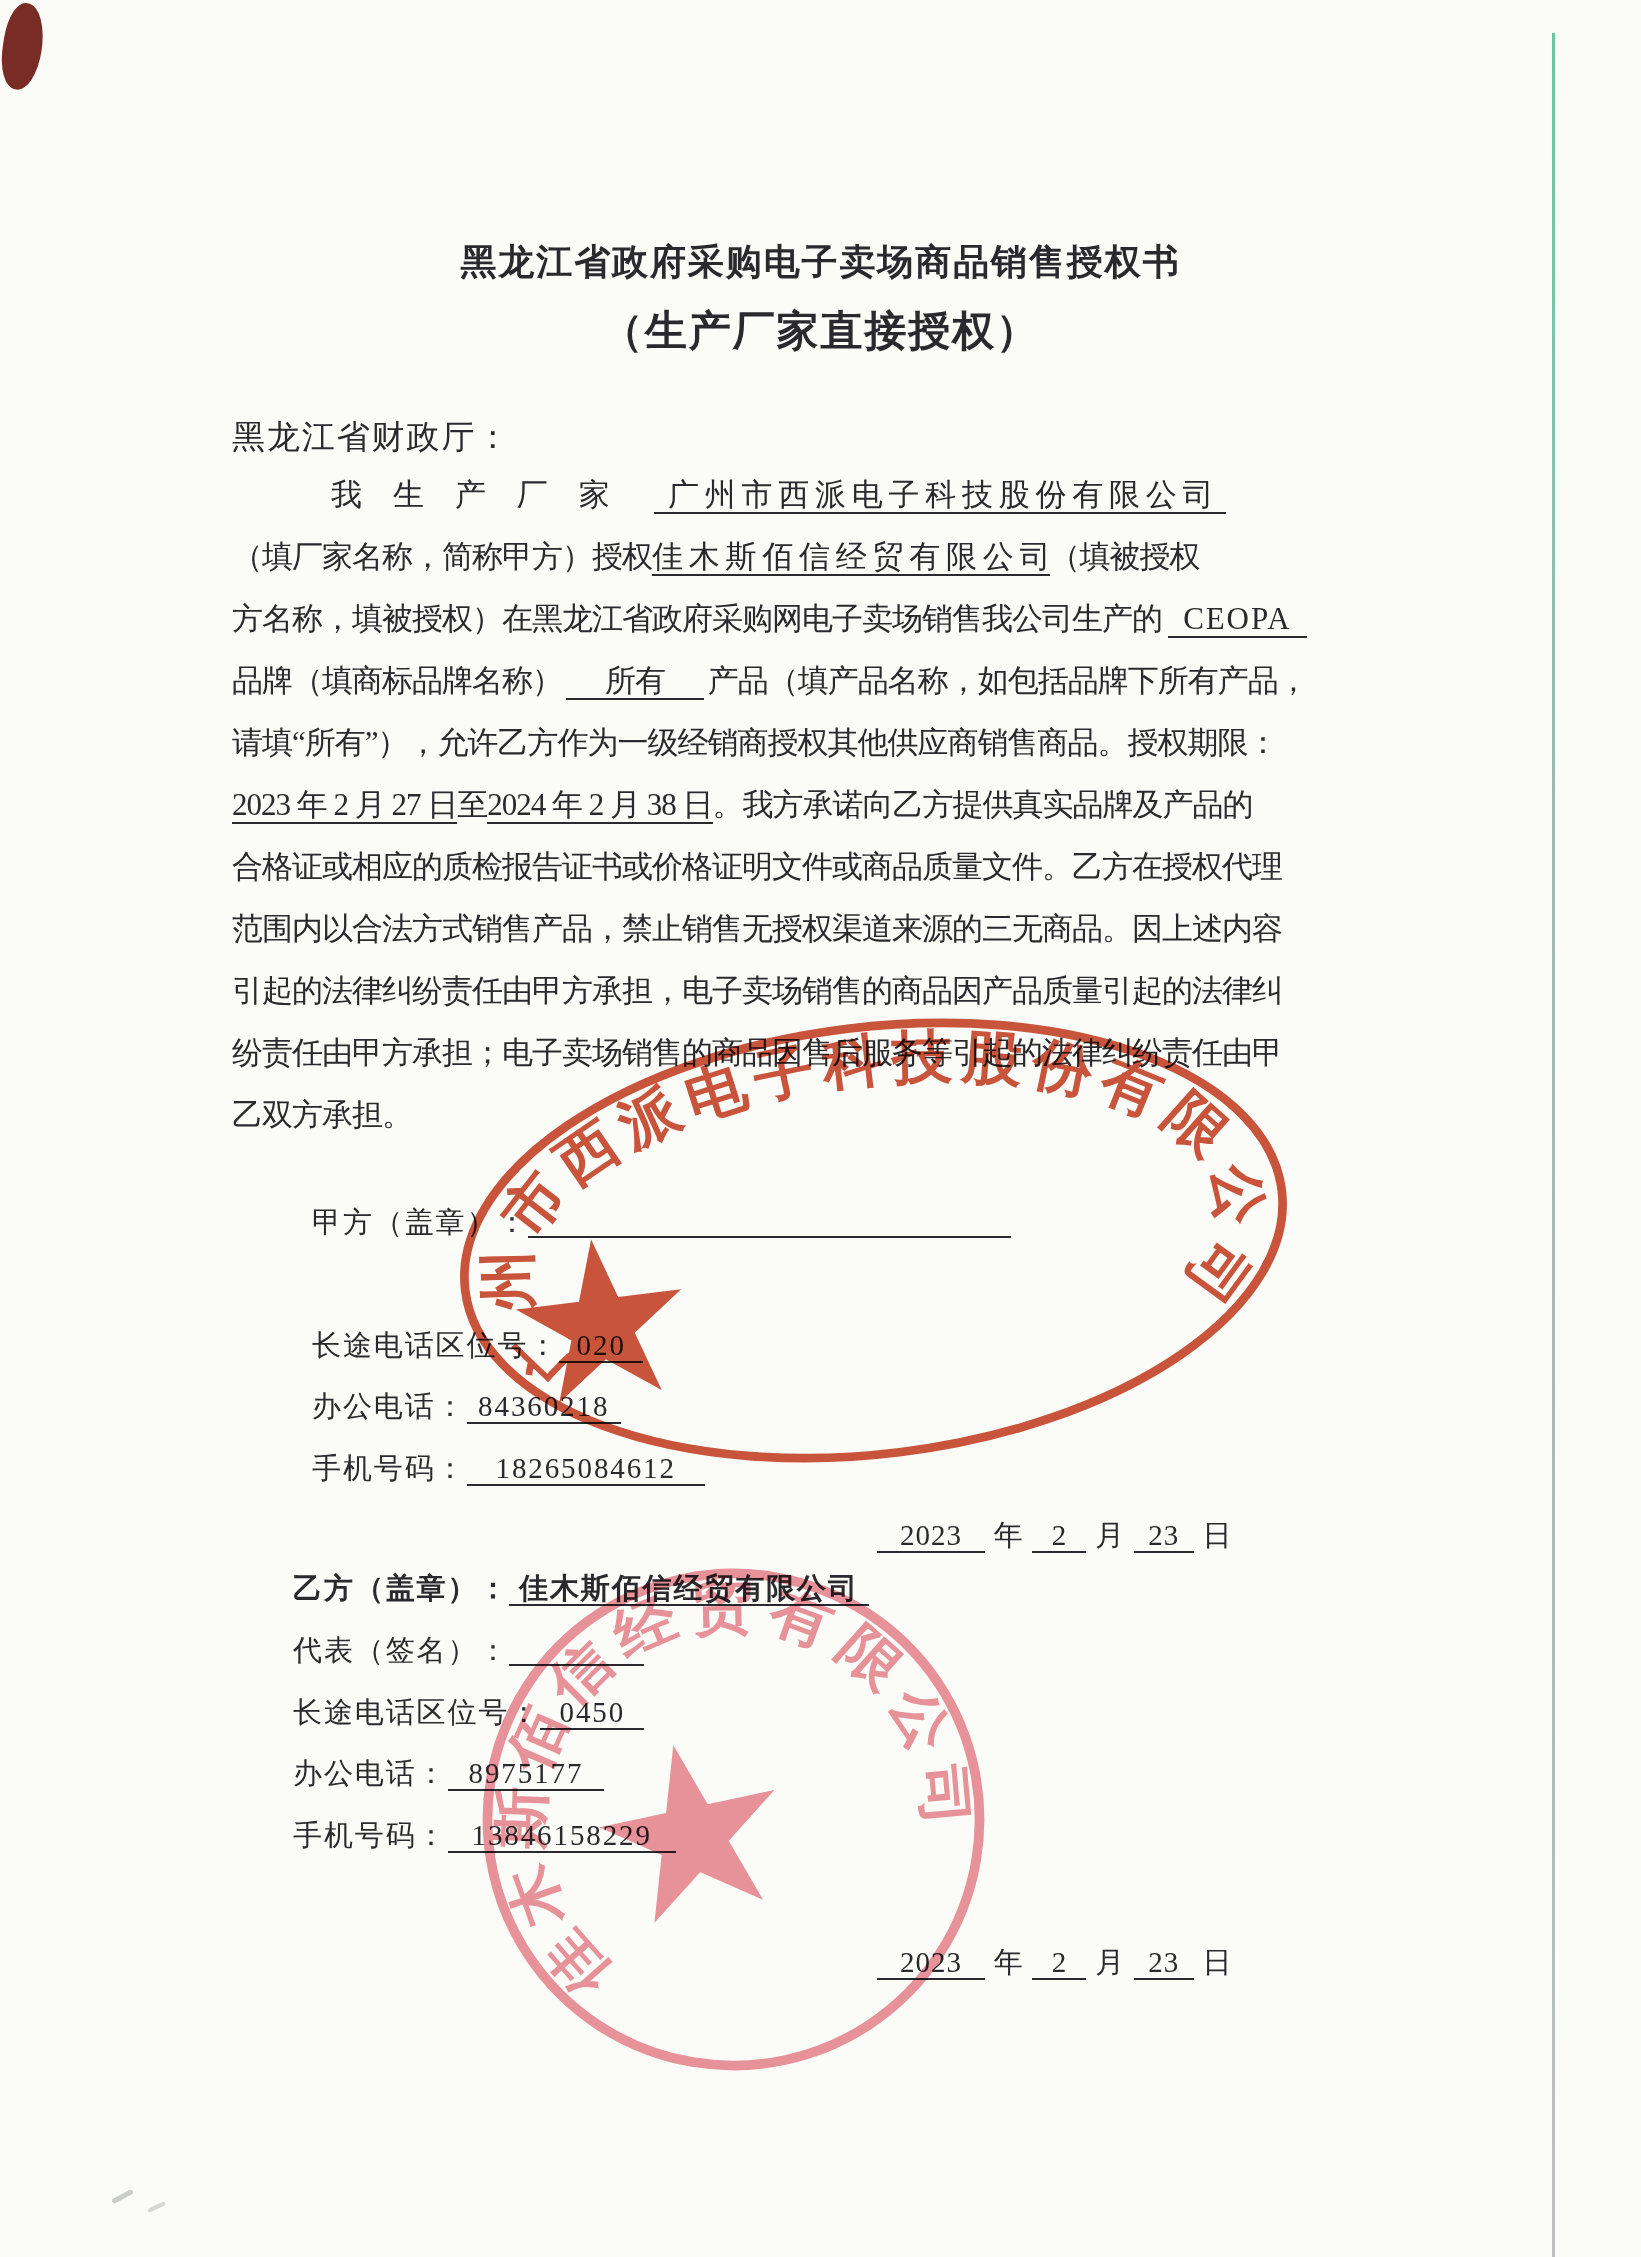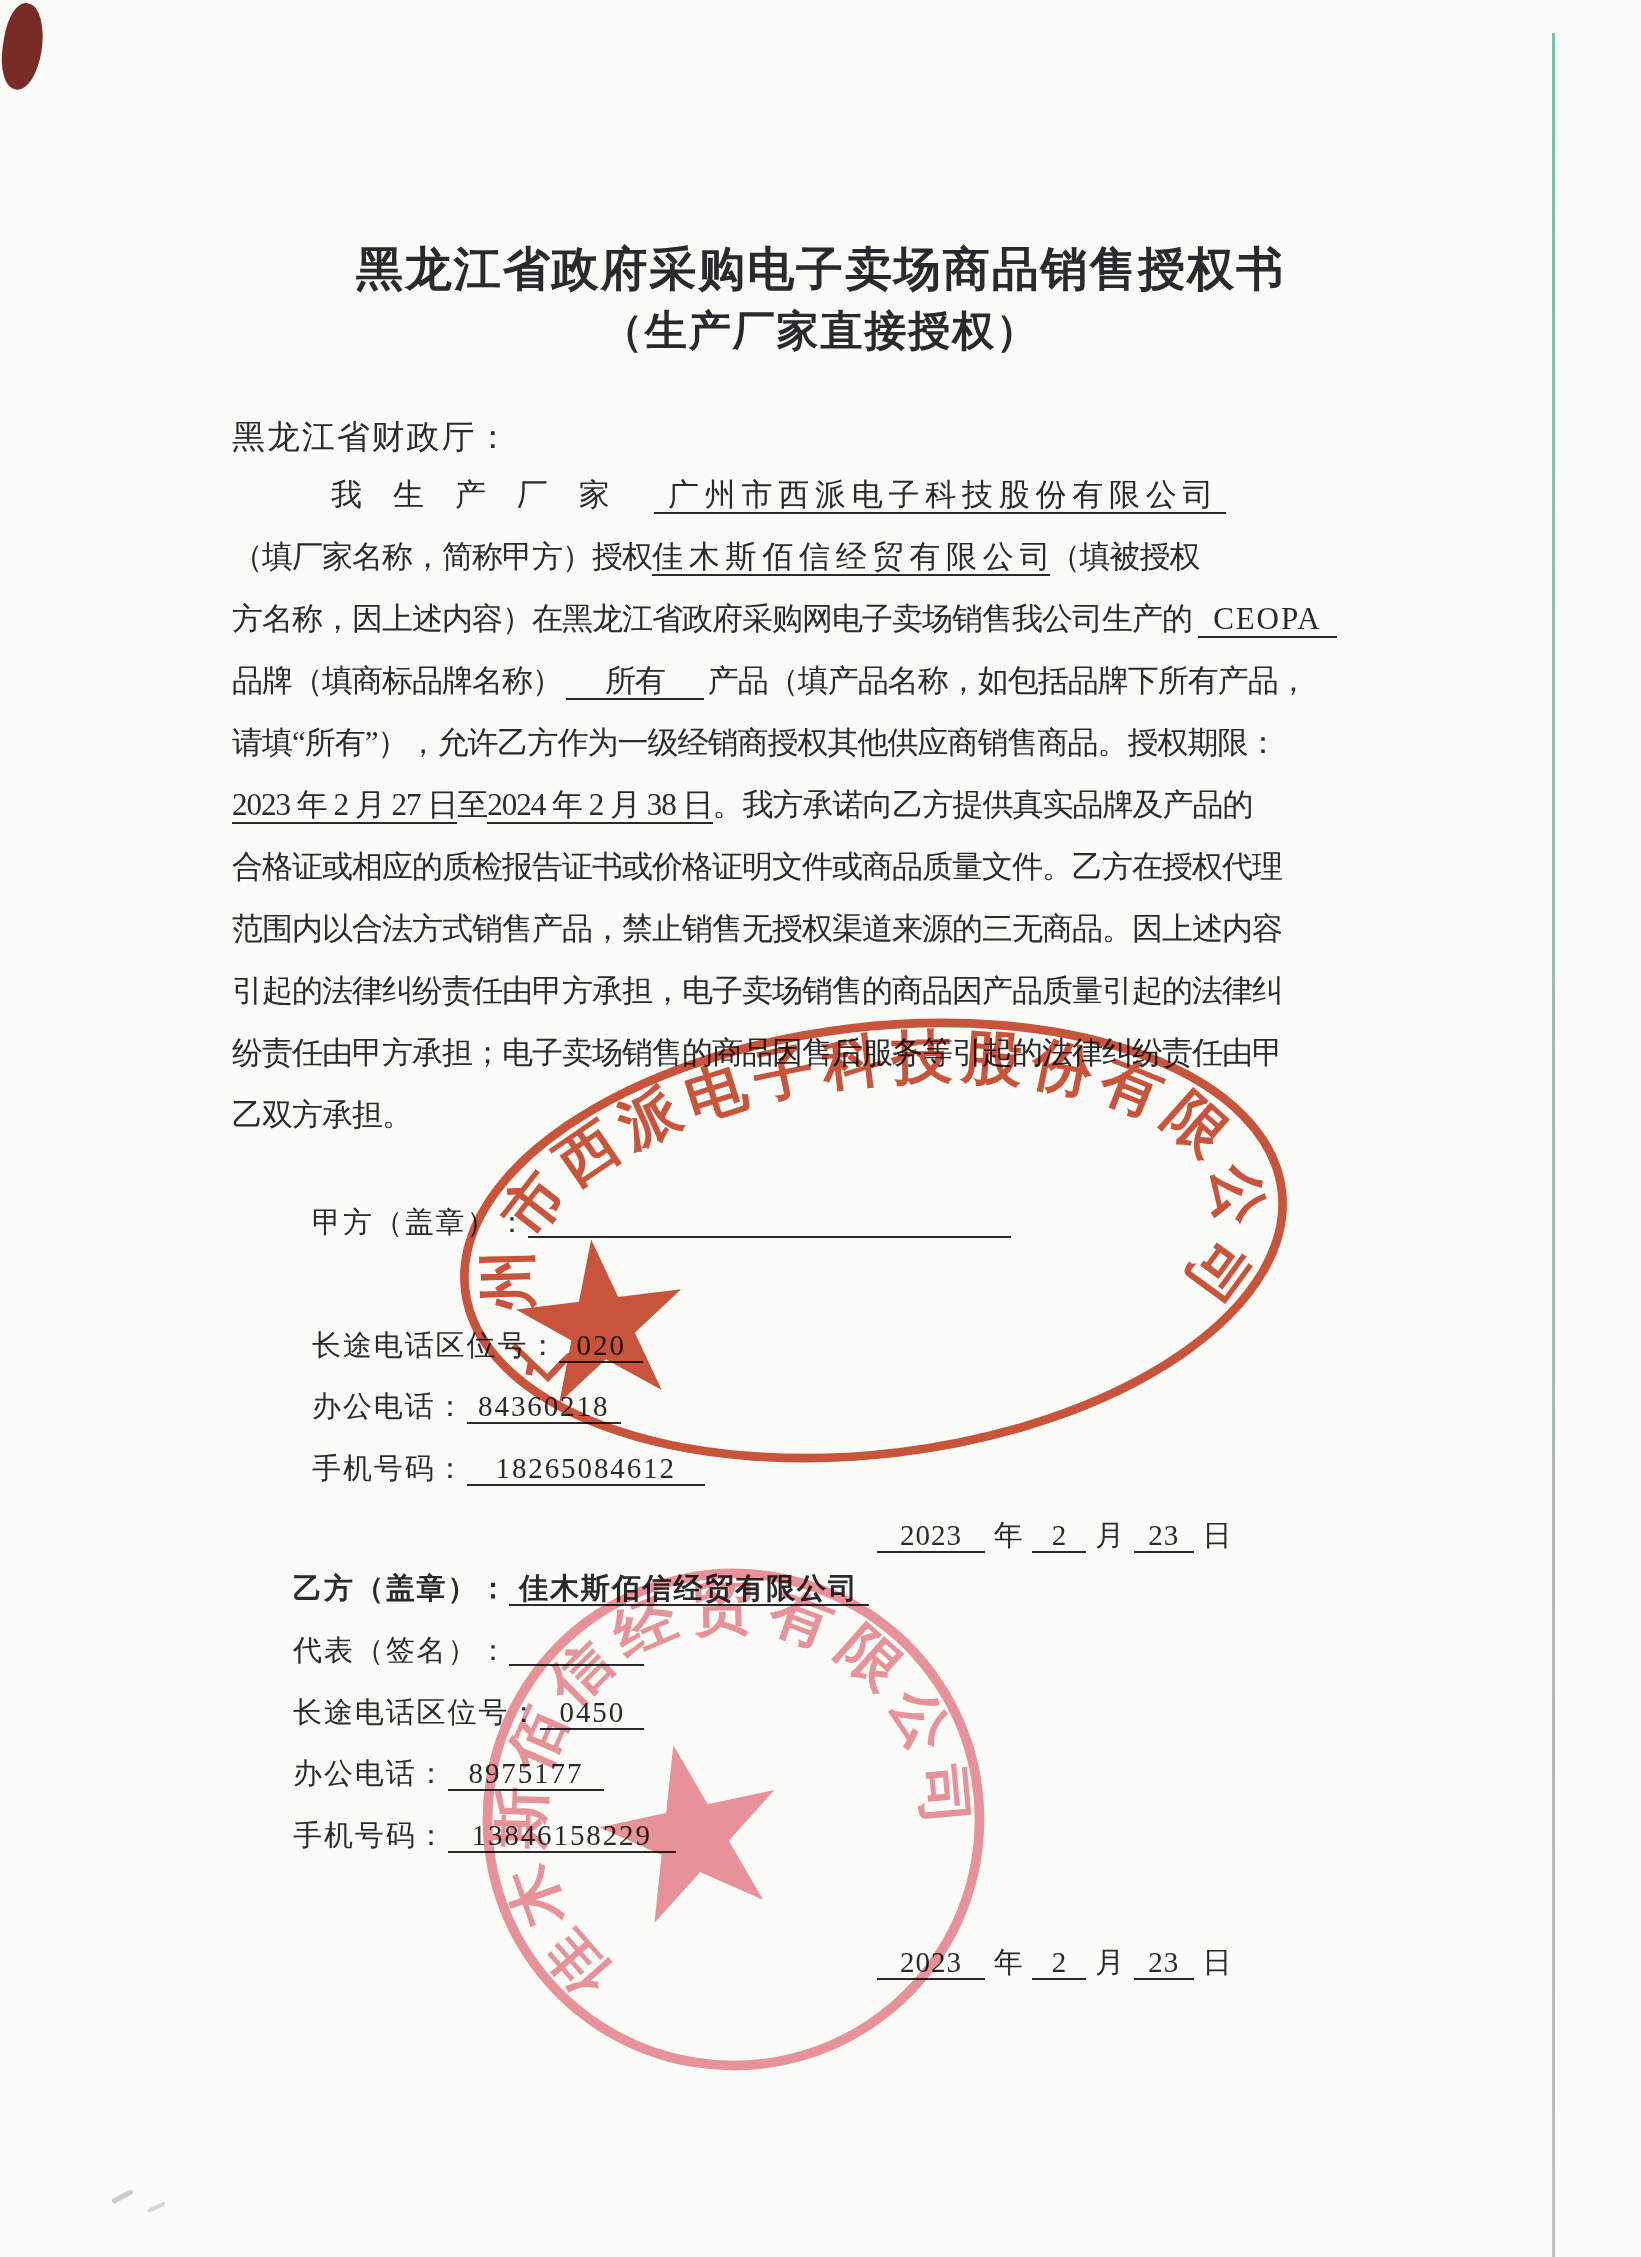--- a/index.html
+++ b/index.html
@@ -8,21 +8,21 @@
     width:1641px;height:2257px;
     background:var(--paper,#fbfbf8);
     font-family:"Liberation Serif","DejaVu Serif",serif;
     color:var(--ink,#2a2a2e);
     overflow:hidden;
   }
   
   .title{
     position:absolute;top:238px;left:0;width:1641px;
     text-align:center;font-family:"Liberation Sans","DejaVu Sans",sans-serif;
-    font-weight:700;font-size:47px;letter-spacing:1.9px;white-space:nowrap;
+    font-weight:700;font-size:36px;letter-spacing:1.9px;white-space:nowrap;
   }
   .subtitle{
     position:absolute;top:303px;left:0;width:1641px;
     text-align:center;font-family:"Liberation Sans","DejaVu Sans",sans-serif;
     font-weight:700;font-size:42px;letter-spacing:1.9px;white-space:nowrap;
   }
   .salutation{
     position:absolute;left:232px;top:415px;font-size:33px;letter-spacing:1.9px;white-space:nowrap;
   }
   
@@ -80,21 +80,21 @@
   <div class="salutation">黑龙江省财政厅：</div>
 
   <div class="para">
     <div class="bline l1">
       <span class="sp">我 生 产 厂 家</span><span class="u fill-a">广 州 市 西 派 电 子 科 技 股 份 有 限 公 司</span>
     </div>
     <div class="bline">
       <span>（填厂家名称，简称甲方）授权</span><span class="u">佳 木 斯 佰 信 经 贸 有 限 公 司</span><span>（填被授权</span>
     </div>
     <div class="bline">
-      <span>方名称，因上述内容）在黑龙江省政府采购网电子卖场销售我公司生产的</span><span class="u fill-ceopa">CEOPA</span>
+      <span>方名称，填被授权）在黑龙江省政府采购网电子卖场销售我公司生产的</span><span class="u fill-ceopa">CEOPA</span>
     </div>
     <div class="bline">
       <span>品牌（填商标品牌名称）</span><span class="u fill-brand">所有</span><span>产品（填产品名称，如包括品牌下所有产品，</span>
     </div>
     <div class="bline">
       <span>请填“所有”），允许乙方作为一级经销商授权其他供应商销售商品。授权期限：</span>
     </div>
     <div class="bline">
       <span class="u">2023 年 2 月 27 日</span><span>至</span><span class="u">2024 年 2 月 38 日</span><span>。我方承诺向乙方提供真实品牌及产品的</span>
     </div>

